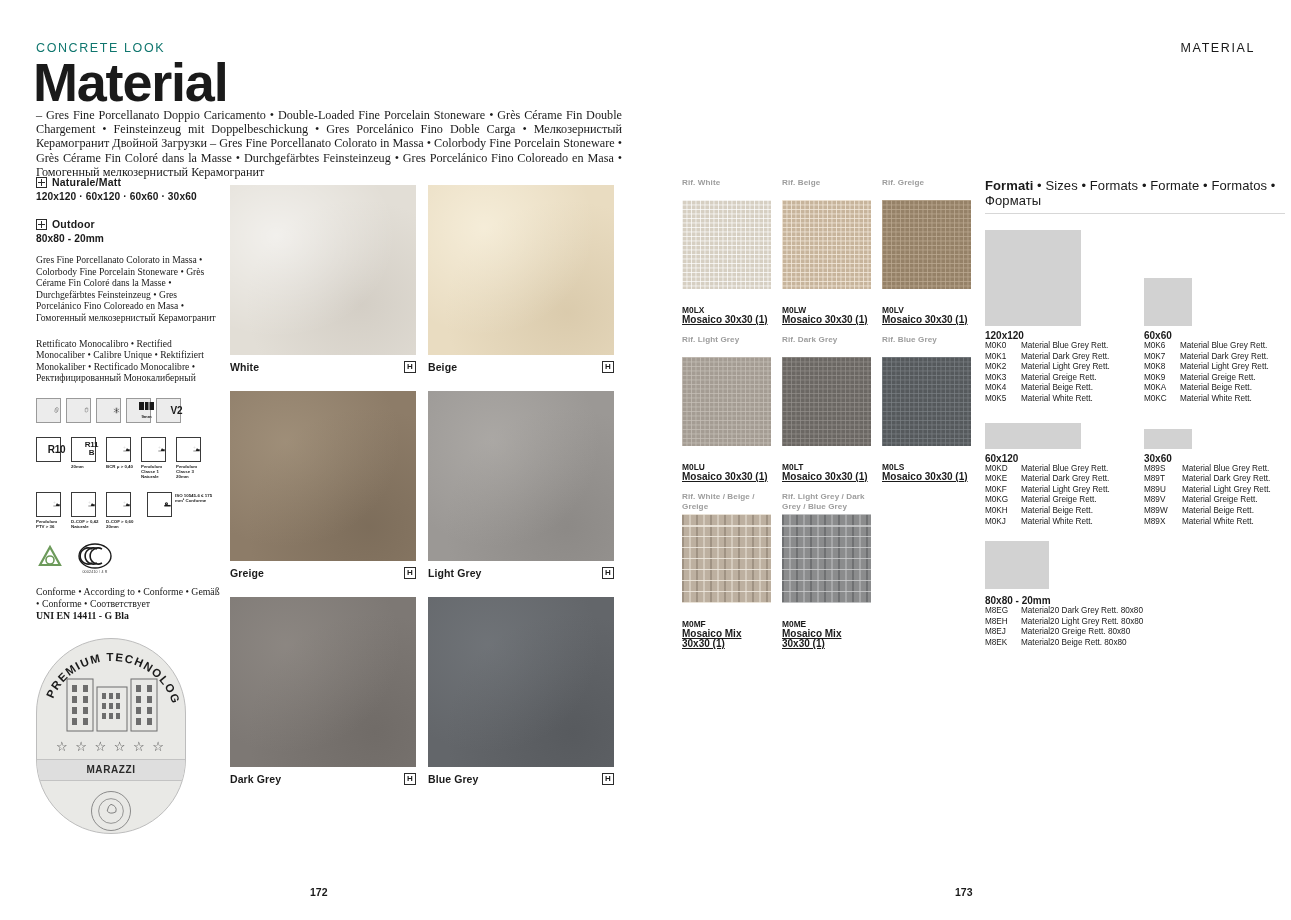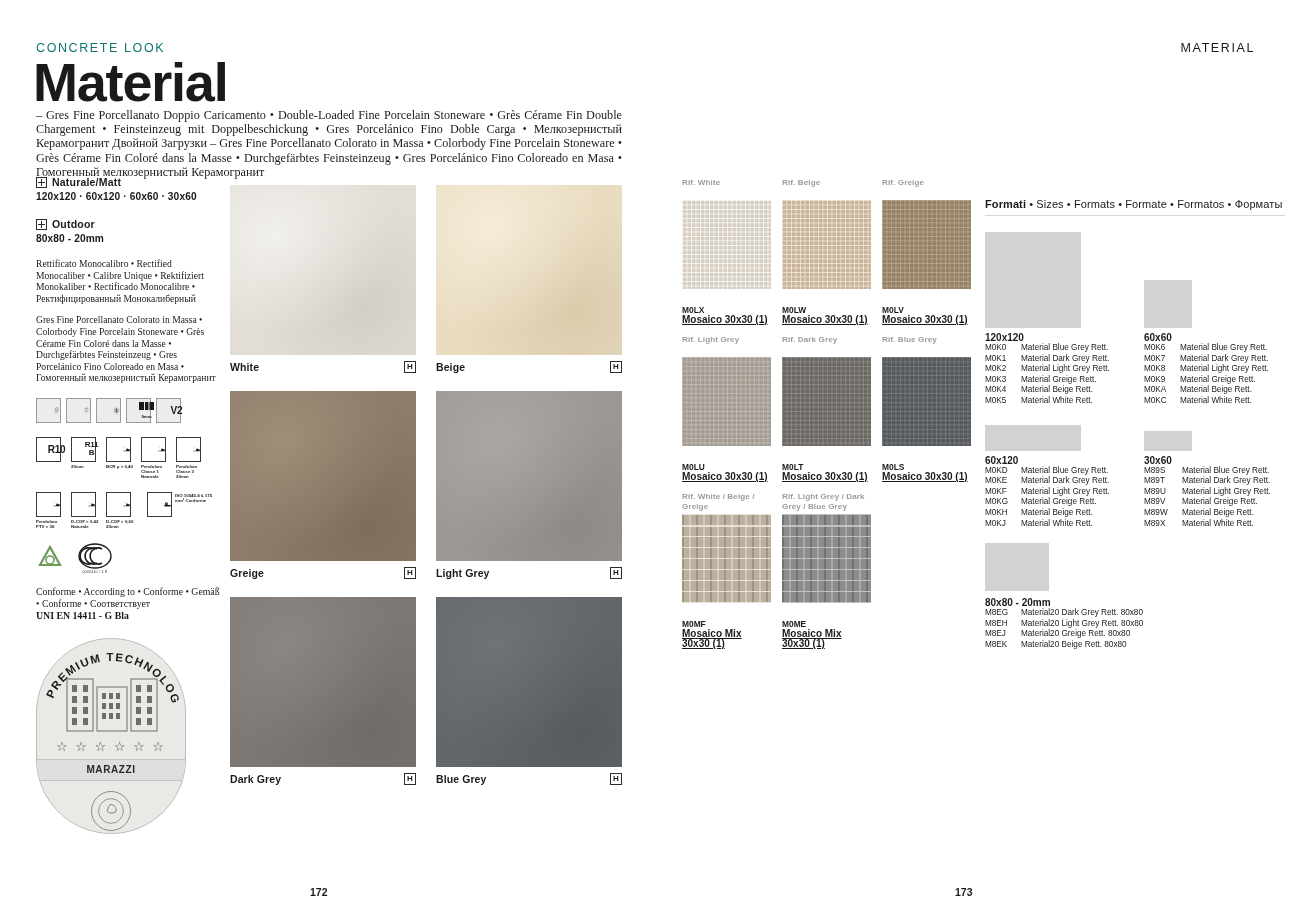--- a/index.html
+++ b/index.html
@@ -100,21 +100,21 @@
     font-size:10px; font-weight:700; letter-spacing:.6px; color:#2a2a2a;
   }
   .seal-round {
     position:absolute; left:50%; transform:translateX(-50%); top:152px;
     width:40px; height:40px; border-radius:50%; border:1px solid #8a8a8a;
     background:#e9e9e6;
   }
 
   
   .tiles { position: absolute; left: 230px; top: 185px; width: 380px; }
-  .tile-row { display: flex; gap: 20px; margin-bottom: 6px; }
+  .tile-row { display: flex; gap: 12px; margin-bottom: 6px; }
   .tile-cell { width: 186px; }
   .tile-img { width: 186px; height: 170px; }
   .tile-cap {
     display:flex; justify-content:space-between; align-items:center;
     margin-top: 6px; margin-bottom: 12px;
   }
   .tile-name { font-size: 10.5px; font-weight: 700; letter-spacing:.1px; }
   .hbadge {
     width: 12px; height: 12px; border:1px solid #2b2b2b;
     font-size: 8px; font-weight:700; line-height: 10px; text-align:center;
@@ -126,21 +126,21 @@
   .mos-grid { position:absolute; left:2px; top:178px; width: 290px; }
   .mos-row { display:flex; gap: 11px; margin-bottom: 10px; }
   .mos-cell { width: 89px; }
   .mos-rif { font-size: 8.1px; color:#9d9d9d; font-weight:700; line-height:10px; min-height: 20px; letter-spacing:.1px;}
   .mos-img { width: 89px; height: 89px; margin-top:2px; }
   .mos-code { font-size: 8.4px; font-weight:700; margin-top:16px; }
   .mos-desc { font-size: 10px; font-weight:700; line-height: 10px; text-decoration: underline; }
 
   
   .fmt { position:absolute; left:305px; top:178px; width: 300px; }
-  .fmt-title { font-size: 11px; color:#1a1a1a; letter-spacing:.1px;margin-top:20px; }
+  .fmt-title { font-size: 13px; color:#1a1a1a; letter-spacing:.1px; }
   .fmt-title b { font-weight:700; }
   .fmt-rule { height:1px; background:#d7d7d7; margin-top:5px; }
   .fmt-cols { display:flex; gap: 22px; margin-top: 9px; }
   .fmt-col { width: 137px; }
   .fmt-swatch { background:#d2d2d2; }
   .fmt-size { font-size: 10px; font-weight:700; margin-top: 4px; }
   .fmt-line { display:flex; gap:6px; font-size:8.2px; line-height: 10.6px; }
   .fmt-line .c { width: 30px; flex:none; }
   .fmt-line.wide .c { width: 32px; }
 
@@ -165,23 +165,23 @@
       <span class="sq-ico"></span>
       <span>Naturale/Matt</span>
     </div>
     <div class="spec-sizes">120x120 · 60x120 · 60x60 · 30x60</div>
 
     <div class="spec-head" style="margin-top:16px">
       <span class="sq-ico"></span>
       <span>Outdoor</span>
     </div>
     <div class="spec-sizes">80x80 - 20mm</div>
+    <div class="spec-para">Gres Fine Porcellanato Colorato in Massa • Colorbody Fine Porcelain Stoneware • Grès Cérame Fin Coloré dans la Masse • Durchgefärbtes Feinsteinzeug • Gres Porcelánico Fino Coloreado en Masa • Гомогенный мелкозернистый Керамогранит</div>
+
     <div class="spec-para" style="margin-top:14px">Rettificato Monocalibro • Rectified Monocaliber • Calibre Unique • Rektifiziert Monokaliber • Rectificado Monocalibre • Ректифицированный Монокалиберный</div>
-
-    <div class="spec-para">Gres Fine Porcellanato Colorato in Massa • Colorbody Fine Porcelain Stoneware • Grès Cérame Fin Coloré dans la Masse • Durchgefärbtes Feinsteinzeug • Gres Porcelánico Fino Coloreado en Masa • Гомогенный мелкозернистый Керамогранит</div>
 
     <div class="ico-row">
       <div class="ico filled">
         <svg width="16" height="16" viewBox="0 0 16 16">
             <ellipse cx="8" cy="8" rx="3.2" ry="6" fill="none" stroke="#555" stroke-width="1" transform="rotate(20 8 8)"></ellipse>
             <path d="M6 4 L10 12" stroke="#555" stroke-width=".8" fill="none"></path>
           </svg>
       </div>
       <div class="ico filled">
         <svg width="16" height="16" viewBox="0 0 16 16">

